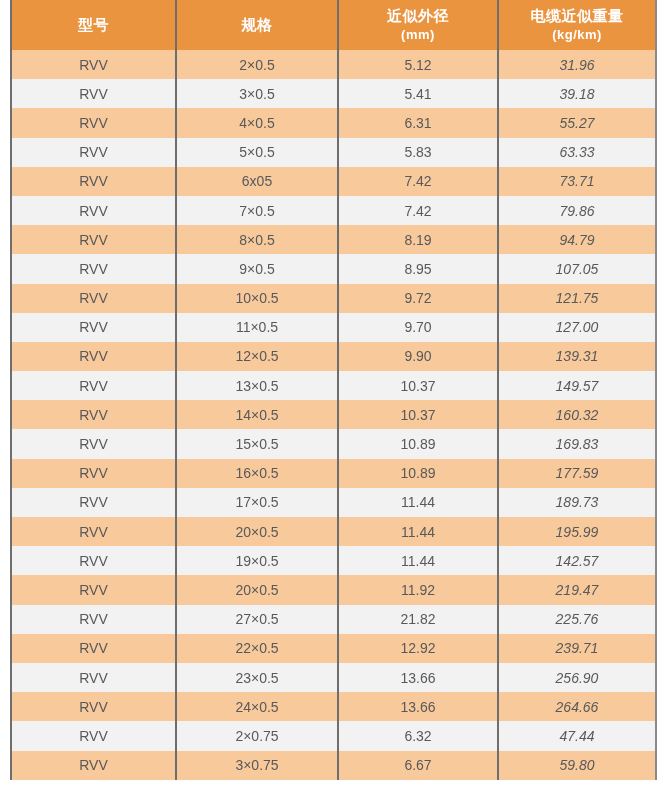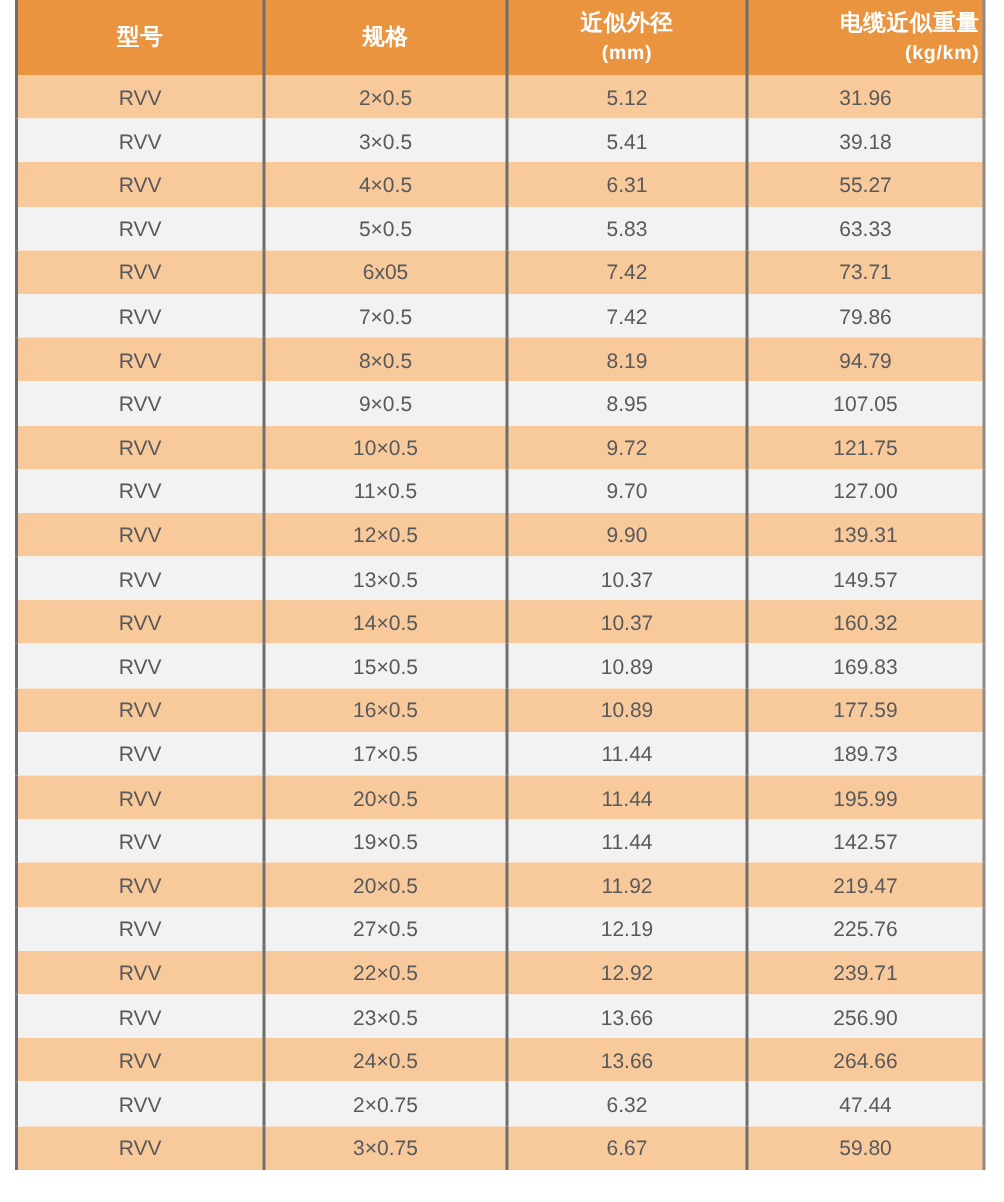--- a/index.html
+++ b/index.html
@@ -35,38 +35,38 @@
     font-size: 15px;
     font-weight: bold;
     line-height: 1.35;
     height: 50px;
     padding: 4px 2px;
     text-align: center;
     vertical-align: middle;
     border-right: 2px solid #6e6e6e;
     letter-spacing: 0.5px;
   }
-  thead th:last-child { border-right: none; text-align: right; }
+  thead th:last-child { border-right: none; }
   thead th .unit {
     display: block;
     font-weight: bold;
     font-size: 13px;
   }
 
   tbody td {
     height: 29.2px;
     font-size: 14px;
     color: #58595b;
     text-align: center;
     vertical-align: middle;
     padding: 0 2px;
     border-right: 2px solid #6e6e6e;
     white-space: nowrap;
   }
-  tbody td:last-child { border-right: none; }
+  tbody td:last-child { border-right: none; font-style: italic; }
 
   tbody tr.odd td { background: #F8C99B; }
   tbody tr.even td { background: #F2F2F2; }
 </style>
 </head>
 <body>
 
 <div id="spec-table-wrap">
   <table class="spec-table">
     <colgroup>
@@ -204,21 +204,21 @@
         </tr>
         <tr class="odd">
           <td>RVV</td>
           <td>20×0.5</td>
           <td>11.92</td>
           <td>219.47</td>
         </tr>
         <tr class="even">
           <td>RVV</td>
           <td>27×0.5</td>
-          <td>12.19</td>
+          <td>21.82</td>
           <td>225.76</td>
         </tr>
         <tr class="odd">
           <td>RVV</td>
           <td>22×0.5</td>
           <td>12.92</td>
           <td>239.71</td>
         </tr>
         <tr class="even">
           <td>RVV</td>

